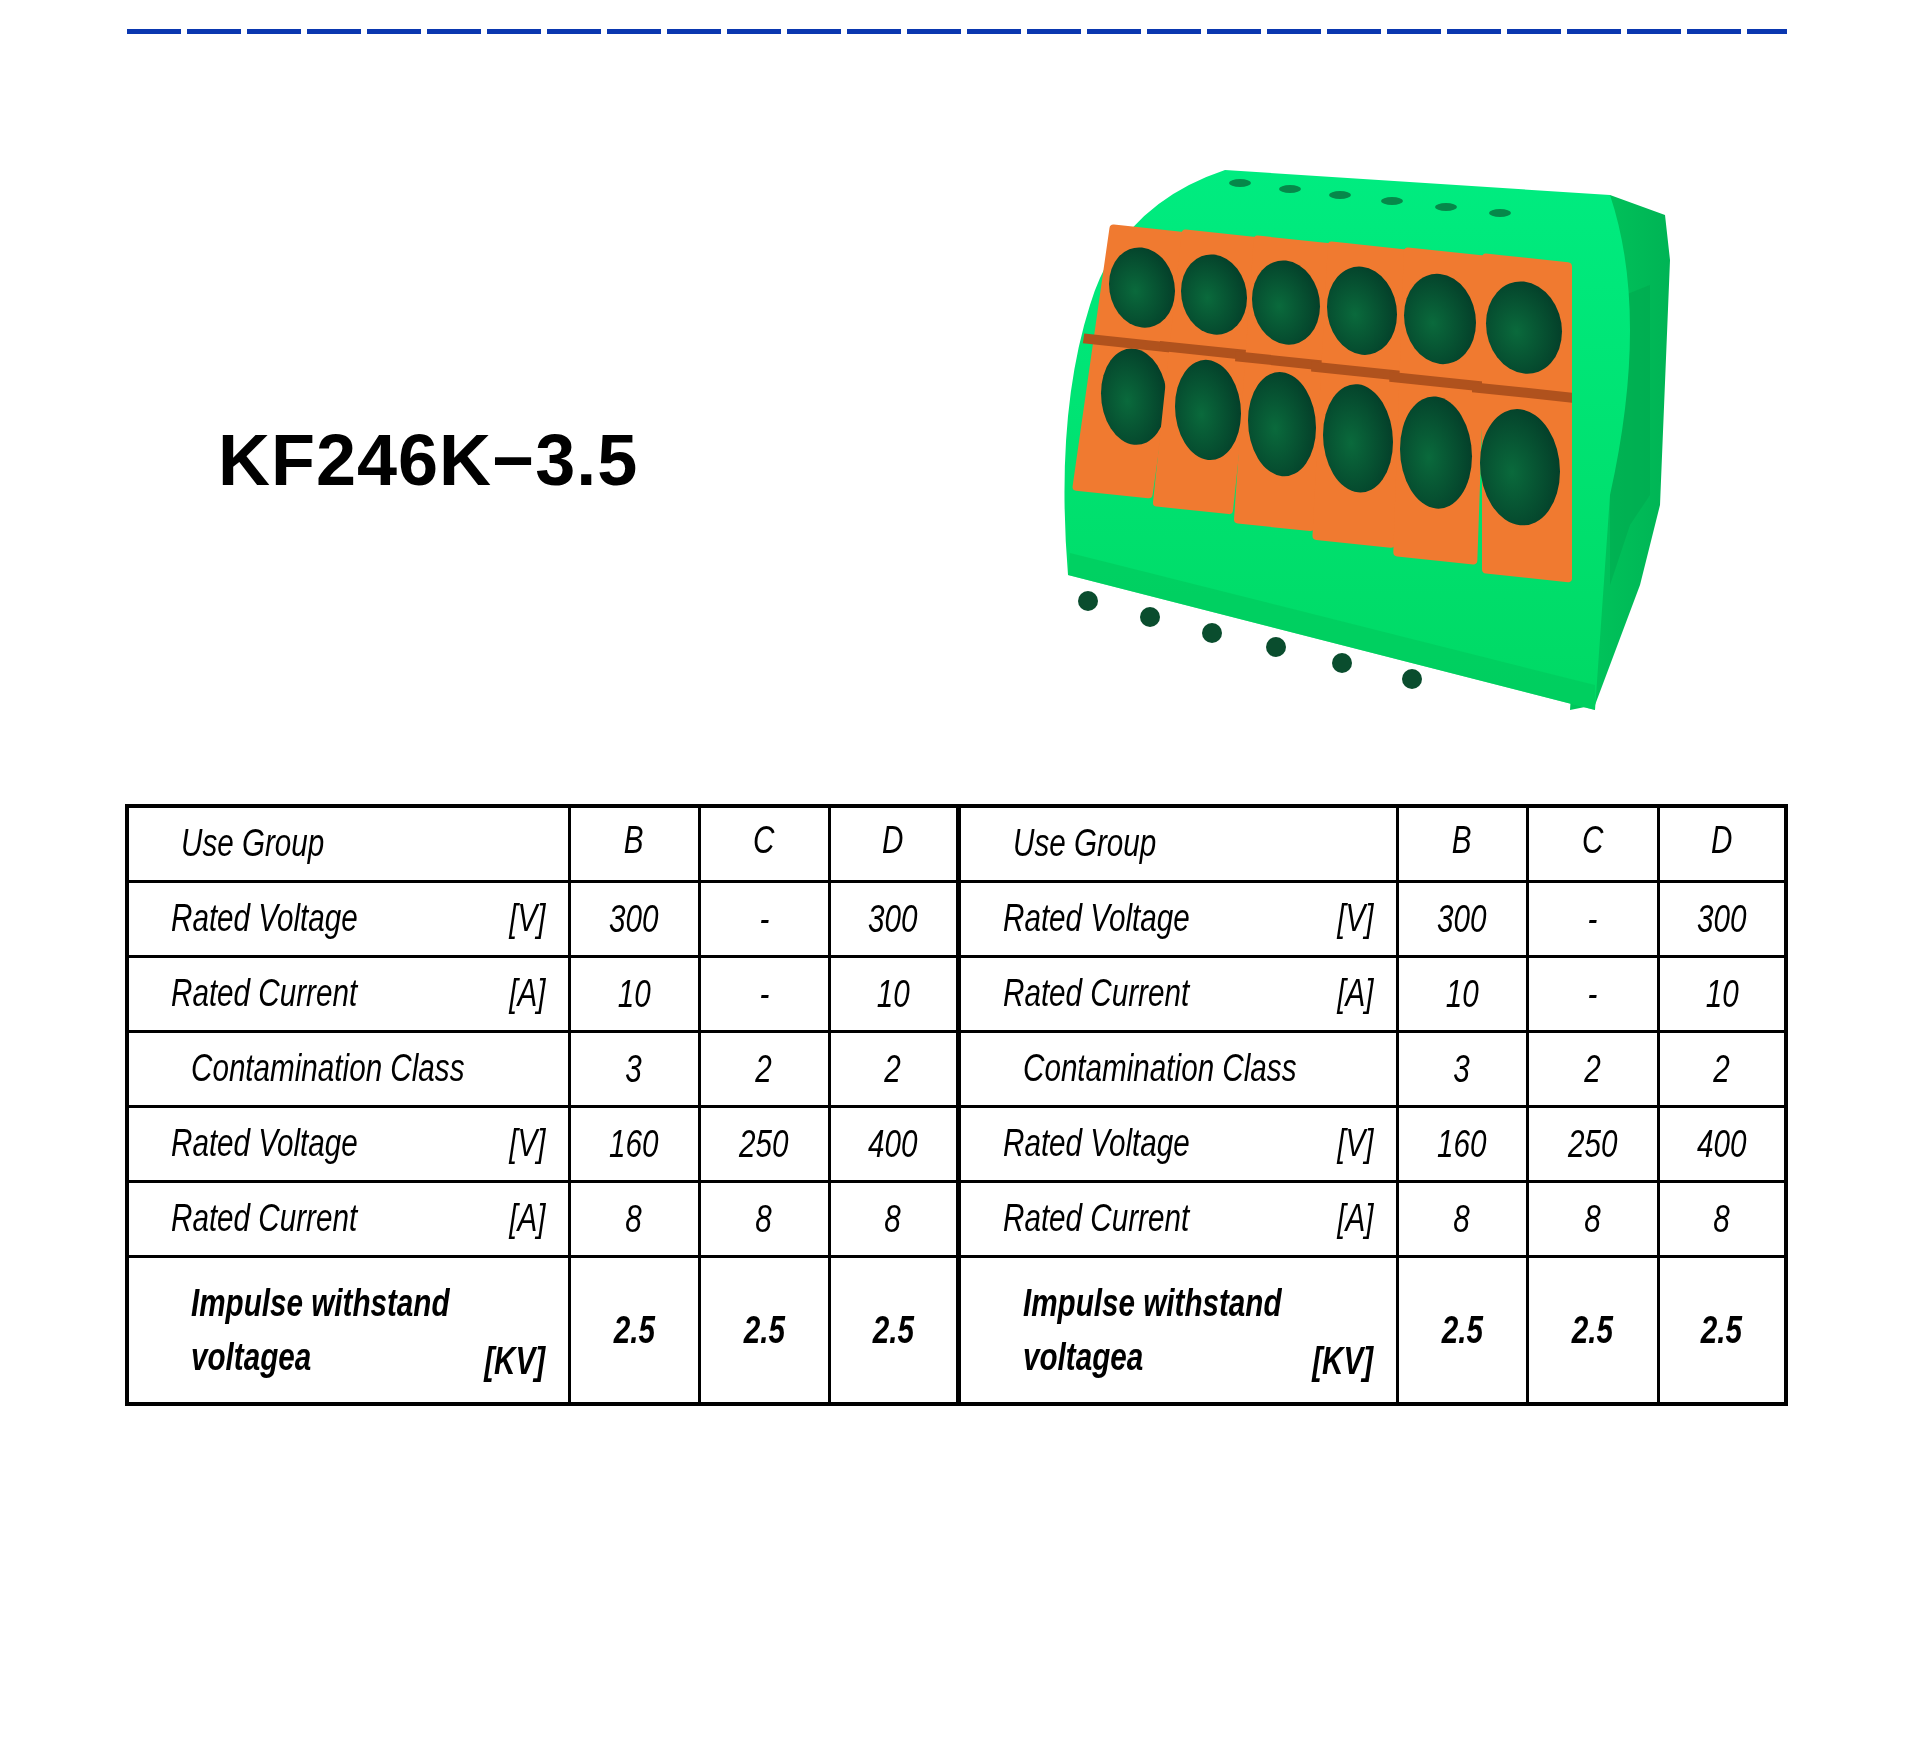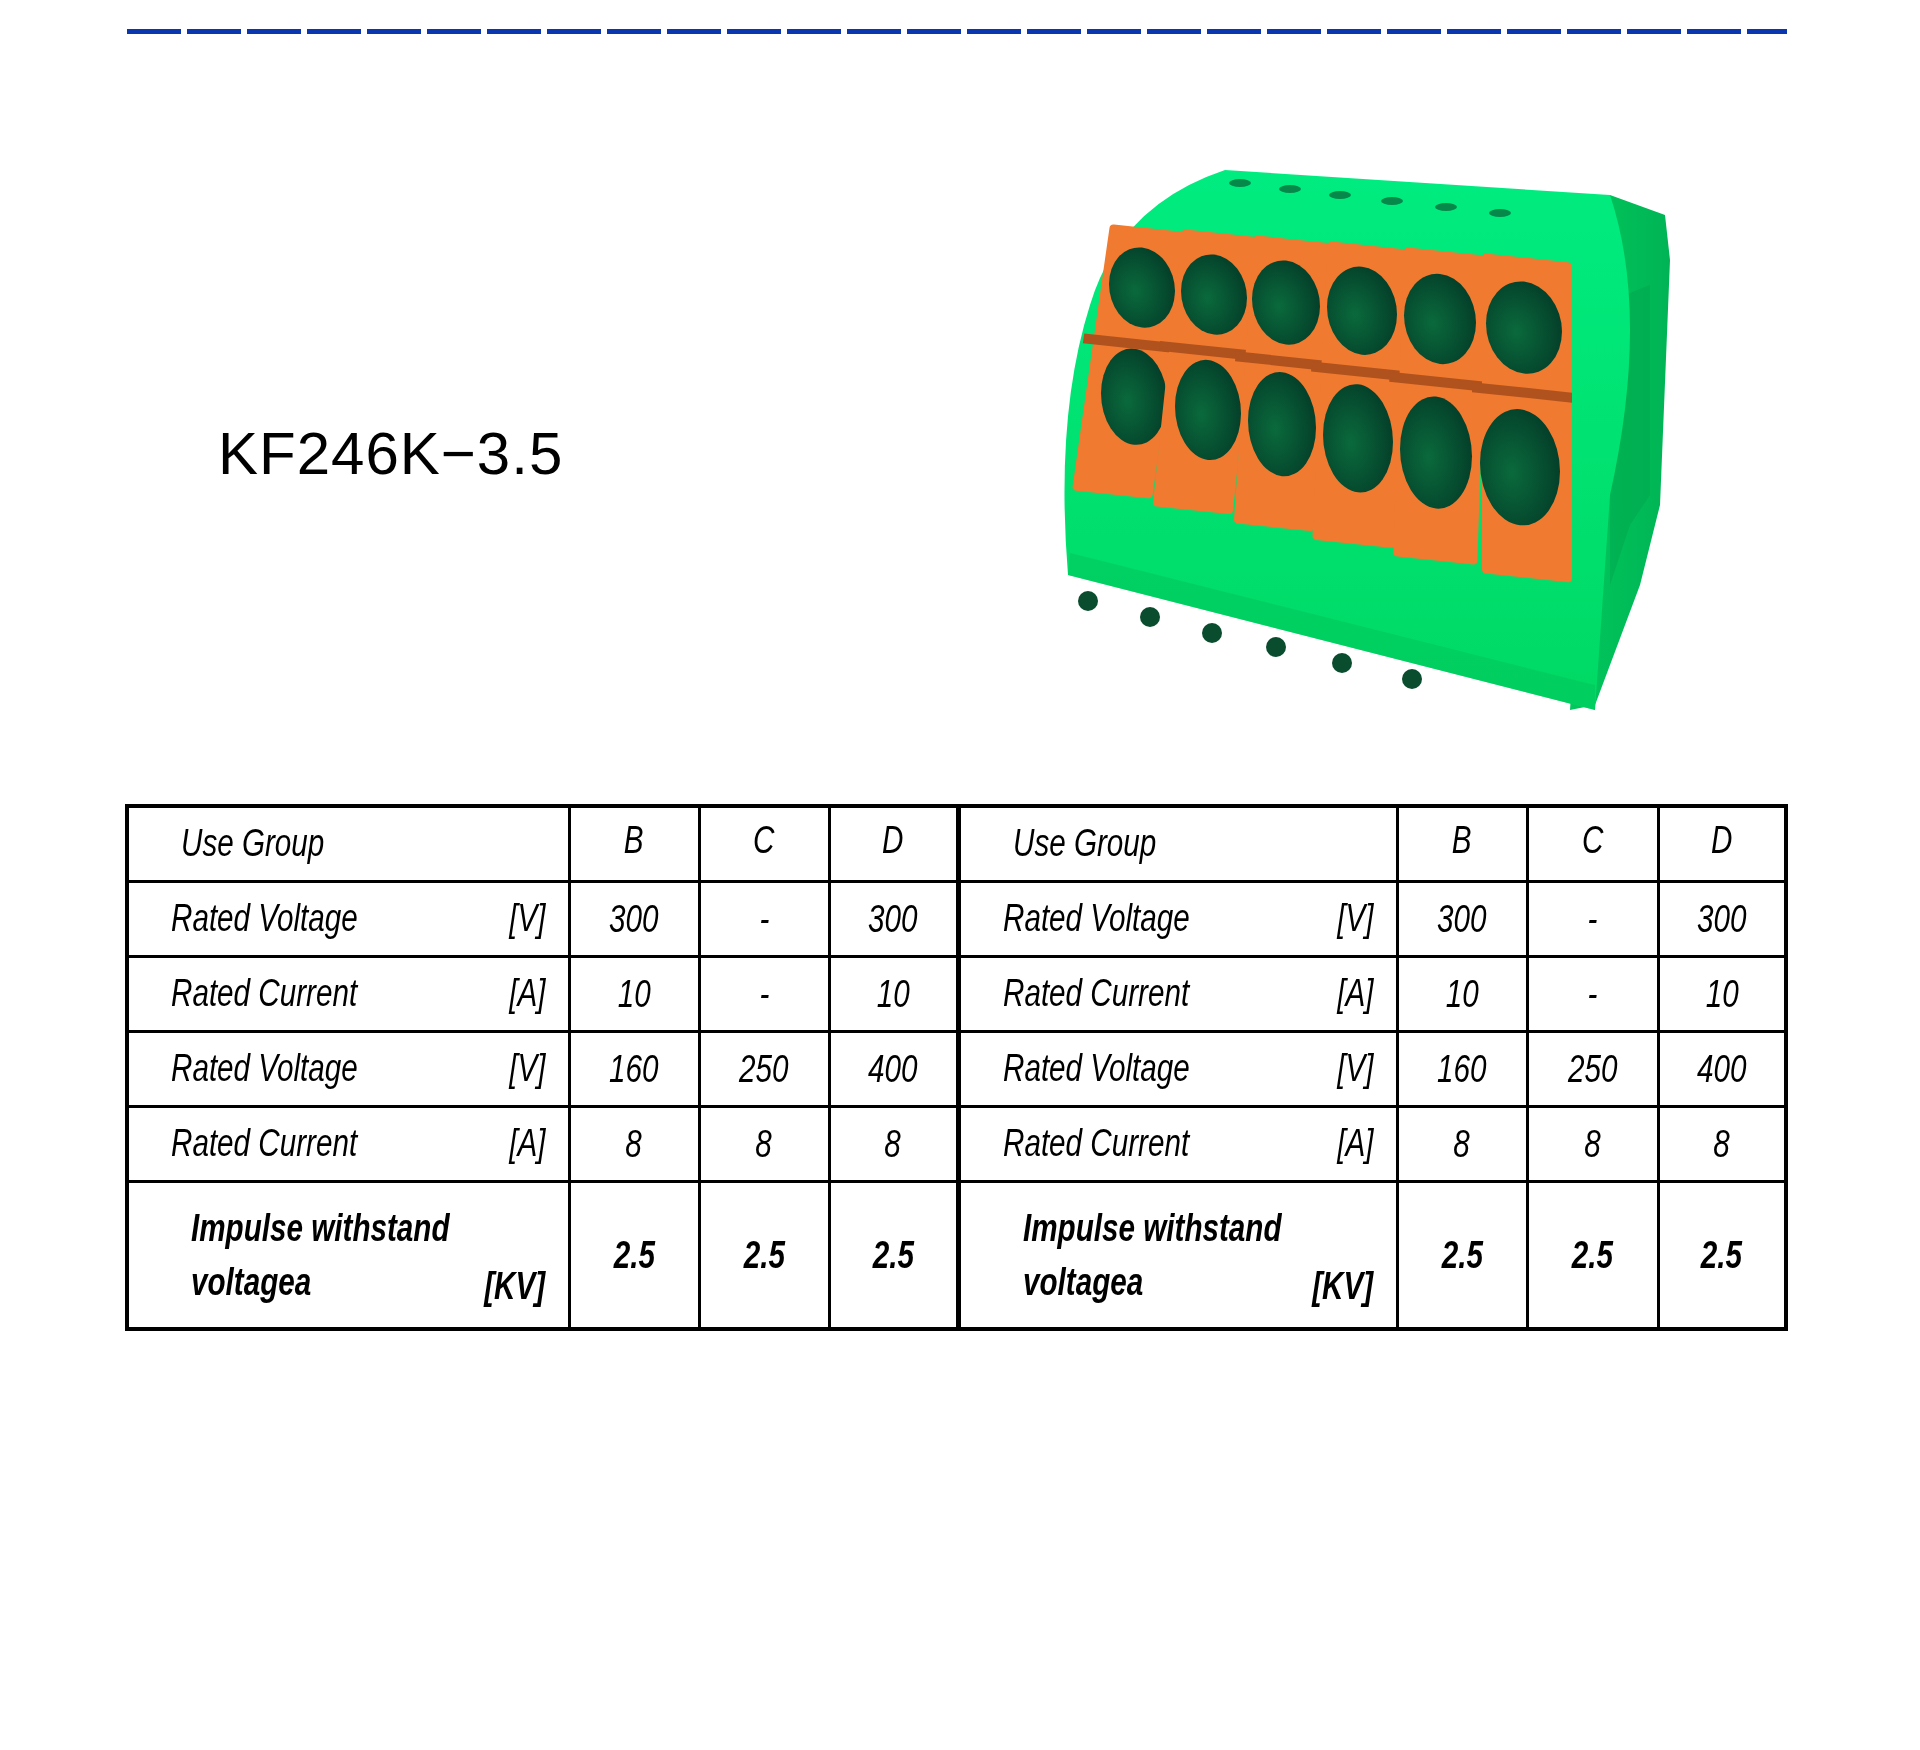--- a/index.html
+++ b/index.html
@@ -3,21 +3,21 @@
 <meta charset="utf-8">
 <style>
   html, body { margin: 0; padding: 0; background: #ffffff; }
   body { width: 1920px; height: 1750px; position: relative; overflow: hidden;
          font-family: "Liberation Sans", sans-serif; color: #000; }
 
   .dash-rule { position: absolute; left: 127px; top: 29px; width: 1660px; height: 5px;
     background: repeating-linear-gradient(to right, #0a37b0 0 54px, transparent 54px 60px); }
 
   .title { position: absolute; left: 218px; top: 424px; margin: 0;
-    font-family: "Liberation Sans", sans-serif; font-weight: 400; font-size: 60px;
+    font-family: "Liberation Sans", sans-serif; font-weight: 700; font-size: 72px;
     letter-spacing: 1px; line-height: 1; color: #000; white-space: nowrap; }
 
   .product { position: absolute; left: 1050px; top: 165px; width: 660px; height: 560px; }
 
   
   .spec { position: absolute; left: 125px; top: 804px; width: 1659px; height: 893px; }
   .spec-table { border-collapse: collapse; table-layout: fixed; width: 1659px;
     border: 4px solid #000; }
   .spec-table td { border: 3px solid #000; padding: 0; vertical-align: middle;
     text-align: center; font-style: italic; font-size: 38px; line-height: 1; }
@@ -187,20 +187,34 @@
             <span class="unit">[A]</span>
           </td>
         <td><span class="cond">10</span></td>
         <td><span class="cond">-</span></td>
         <td><span class="cond">10</span></td>
       </tr>
 
 
 
 
+      <tr class="r75">
+        <td class="label-cell one-line">
+            <span class="lbl indent-2">Contamination Class</span>
+          </td>
+        <td><span class="cond">3</span></td>
+        <td><span class="cond">2</span></td>
+        <td><span class="cond">2</span></td>
+        <td class="label-cell one-line divider">
+            <span class="lbl indent-2">Contamination Class</span>
+          </td>
+        <td><span class="cond">3</span></td>
+        <td><span class="cond">2</span></td>
+        <td><span class="cond">2</span></td>
+      </tr>
 
       <tr class="r75">
         <td class="label-cell one-line">
             <span class="lbl indent-0">Rated Voltage</span>
             <span class="unit">[V]</span>
           </td>
         <td><span class="cond">160</span></td>
         <td><span class="cond">250</span></td>
         <td><span class="cond">400</span></td>
         <td class="label-cell one-line divider">

